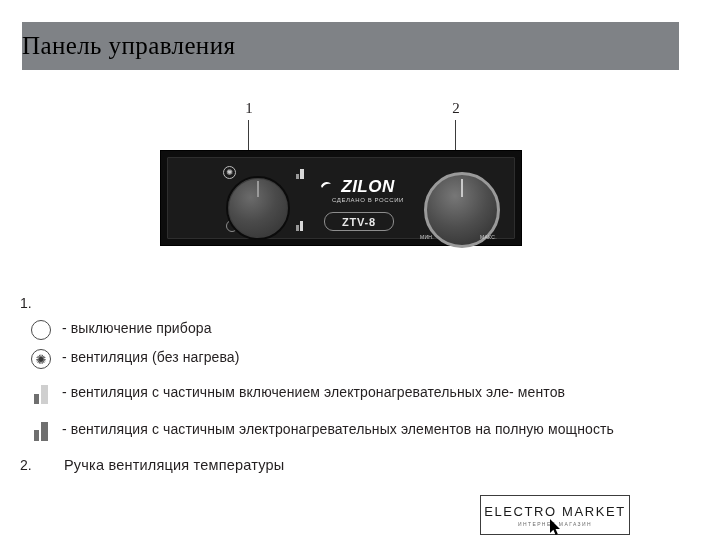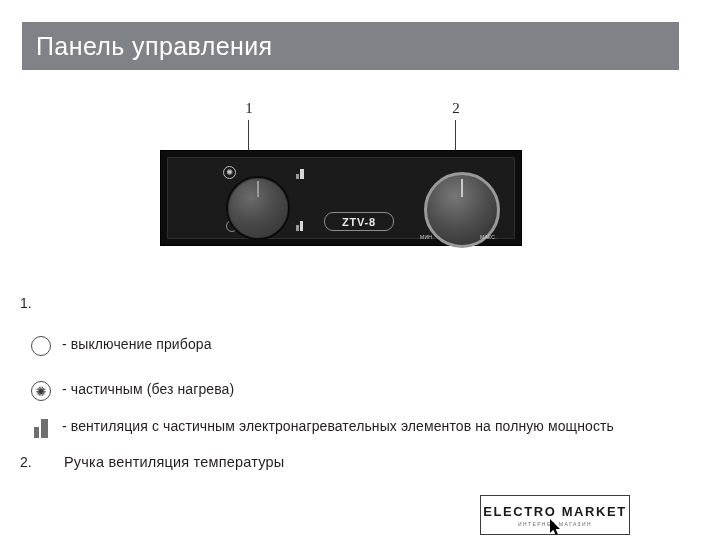--- a/index.html
+++ b/index.html
@@ -21,25 +21,24 @@
     position: absolute;
     left: 22px;
     top: 22px;
     width: 657px;
     height: 48px;
     background: #7f8286;
     display: flex;
     align-items: center;
   }
   .header-title {
-    color: #ffffff;
-    font-family: Liberation Sans, sans-serif;
+    color: #000000;
+    font-family: Liberation Serif, serif;
     font-size: 25px;
     letter-spacing: 0.4px;
-    padding-left: 14px;
     white-space: nowrap;
   }
 
   
   .panel-wrap {
     position: absolute;
     left: 150px;
     top: 100px;
     width: 380px;
     height: 160px;
@@ -247,21 +246,21 @@
   .num {
     width: 44px;
     flex: 0 0 44px;
     font-size: 14px;
   }
   .num-text { letter-spacing: 0.2px; }
 
   .item {
     display: flex;
     align-items: flex-start;
-    margin-top: 24px;
+    margin-top: 8px;
   }
   .icon-cell {
     width: 42px;
     flex: 0 0 42px;
     display: flex;
     justify-content: center;
     padding-top: 1px;
   }
   .item-text {
     font-size: 14px;
@@ -308,21 +307,21 @@
     height: 38px;
     border: 1px solid #3c3c3c;
     display: flex;
     flex-direction: column;
     align-items: center;
     justify-content: center;
     background: #ffffff;
   }
   .wm-main {
     font-size: 13px;
-    font-weight: bold;
+    font-weight: normal;
     letter-spacing: 1.6px;
     color: #1a1a1a;
   }
   .wm-sub {
     font-size: 5px;
     letter-spacing: 1.4px;
     color: #6b6b6b;
     margin-top: 2px;
   }
   .cursor {
@@ -361,20 +360,27 @@
       </div>
       <div class="g-bars-full">
         <div class="bar-sm" style="height:6px"></div>
         <div class="bar-sm" style="height:10px;background:#d8d8d8"></div>
       </div>
 
       <div class="knob-mode">
         <div class="pointer"></div>
       </div>
 
+      <div class="brand">
+        <div class="brand-name">ZILON</div>
+        <div class="brand-sub">СДЕЛАНО В РОССИИ</div>
+        <svg class="zilon-mark" viewBox="0 0 12 12">
+          <path d="M1 6 C3 1, 9 1, 11 4 C8 3, 4 4, 2 8 Z" fill="#ffffff"></path>
+        </svg>
+      </div>
       <div class="model-badge">ZTV-8</div>
 
       <div class="knob-temp">
         <div class="pointer"></div>
       </div>
       <div class="knob-temp-label lbl-min">МИН.</div>
       <div class="knob-temp-label lbl-max">МАКС.</div>
 
     </div>
   </div>
@@ -390,23 +396,32 @@
     <div class="icon-cell">
       <div class="ic-circle"></div>
     </div>
     <div class="item-text">- выключение прибора</div>
   </div>
 
   <div class="item">
     <div class="icon-cell">
       <div class="ic-fan">✺</div>
     </div>
-    <div class="item-text">- частичным (без нагрева)</div>
-  </div>
-
+    <div class="item-text">- вентиляция (без нагрева)</div>
+  </div>
+
+  <div class="item" style="margin-top:14px">
+    <div class="icon-cell">
+      <div class="ic-bars">
+        <div class="b1" style="height:10px"></div>
+        <div class="b2" style="height:19px"></div>
+      </div>
+    </div>
+    <div class="item-text">- вентиляция с частичным включением электронагревательных эле- ментов</div>
+  </div>
 
   <div class="item" style="margin-top:16px">
     <div class="icon-cell">
       <div class="ic-bars">
         <div class="b1" style="height:11px"></div>
         <div class="b2dark" style="height:19px"></div>
       </div>
     </div>
     <div class="item-text">- вентиляция с частичным электронагревательных элементов на полную мощность</div>
   </div>

